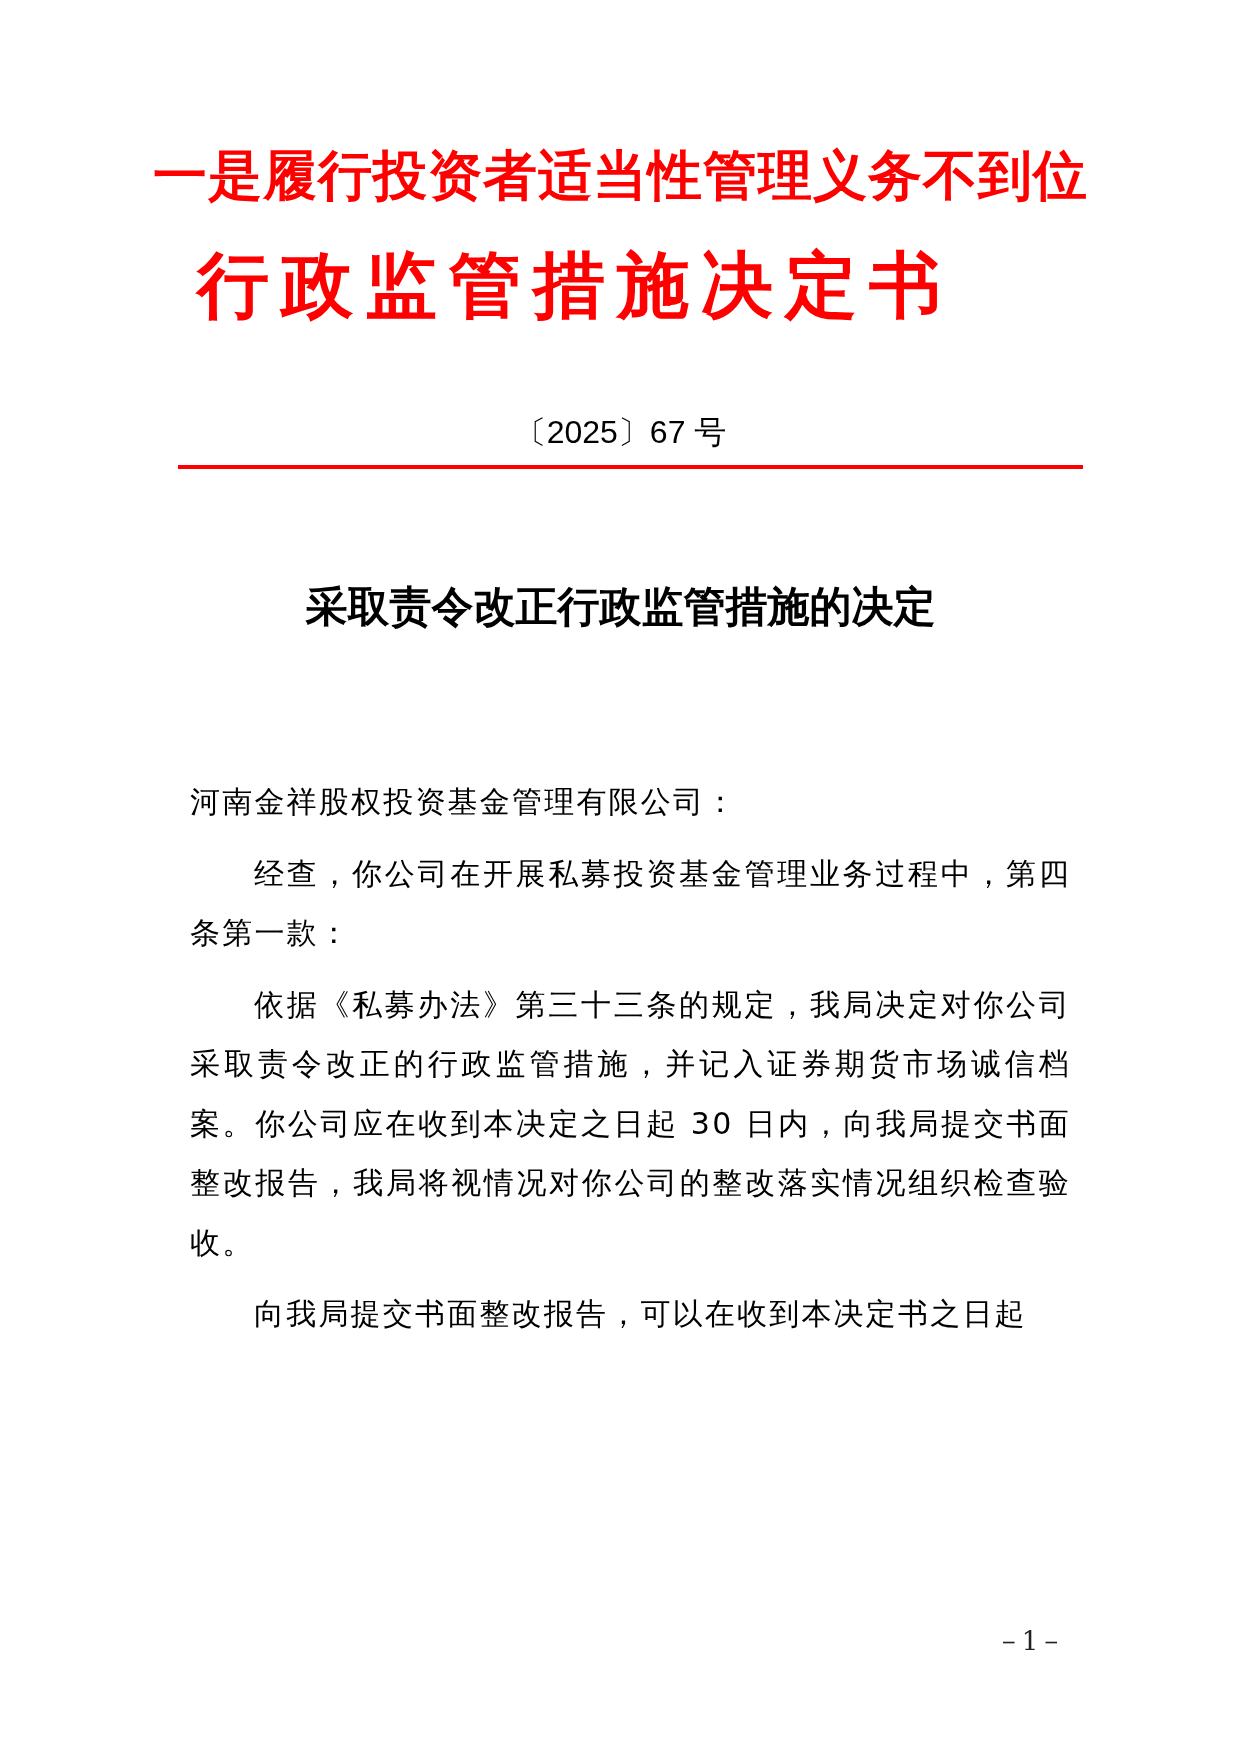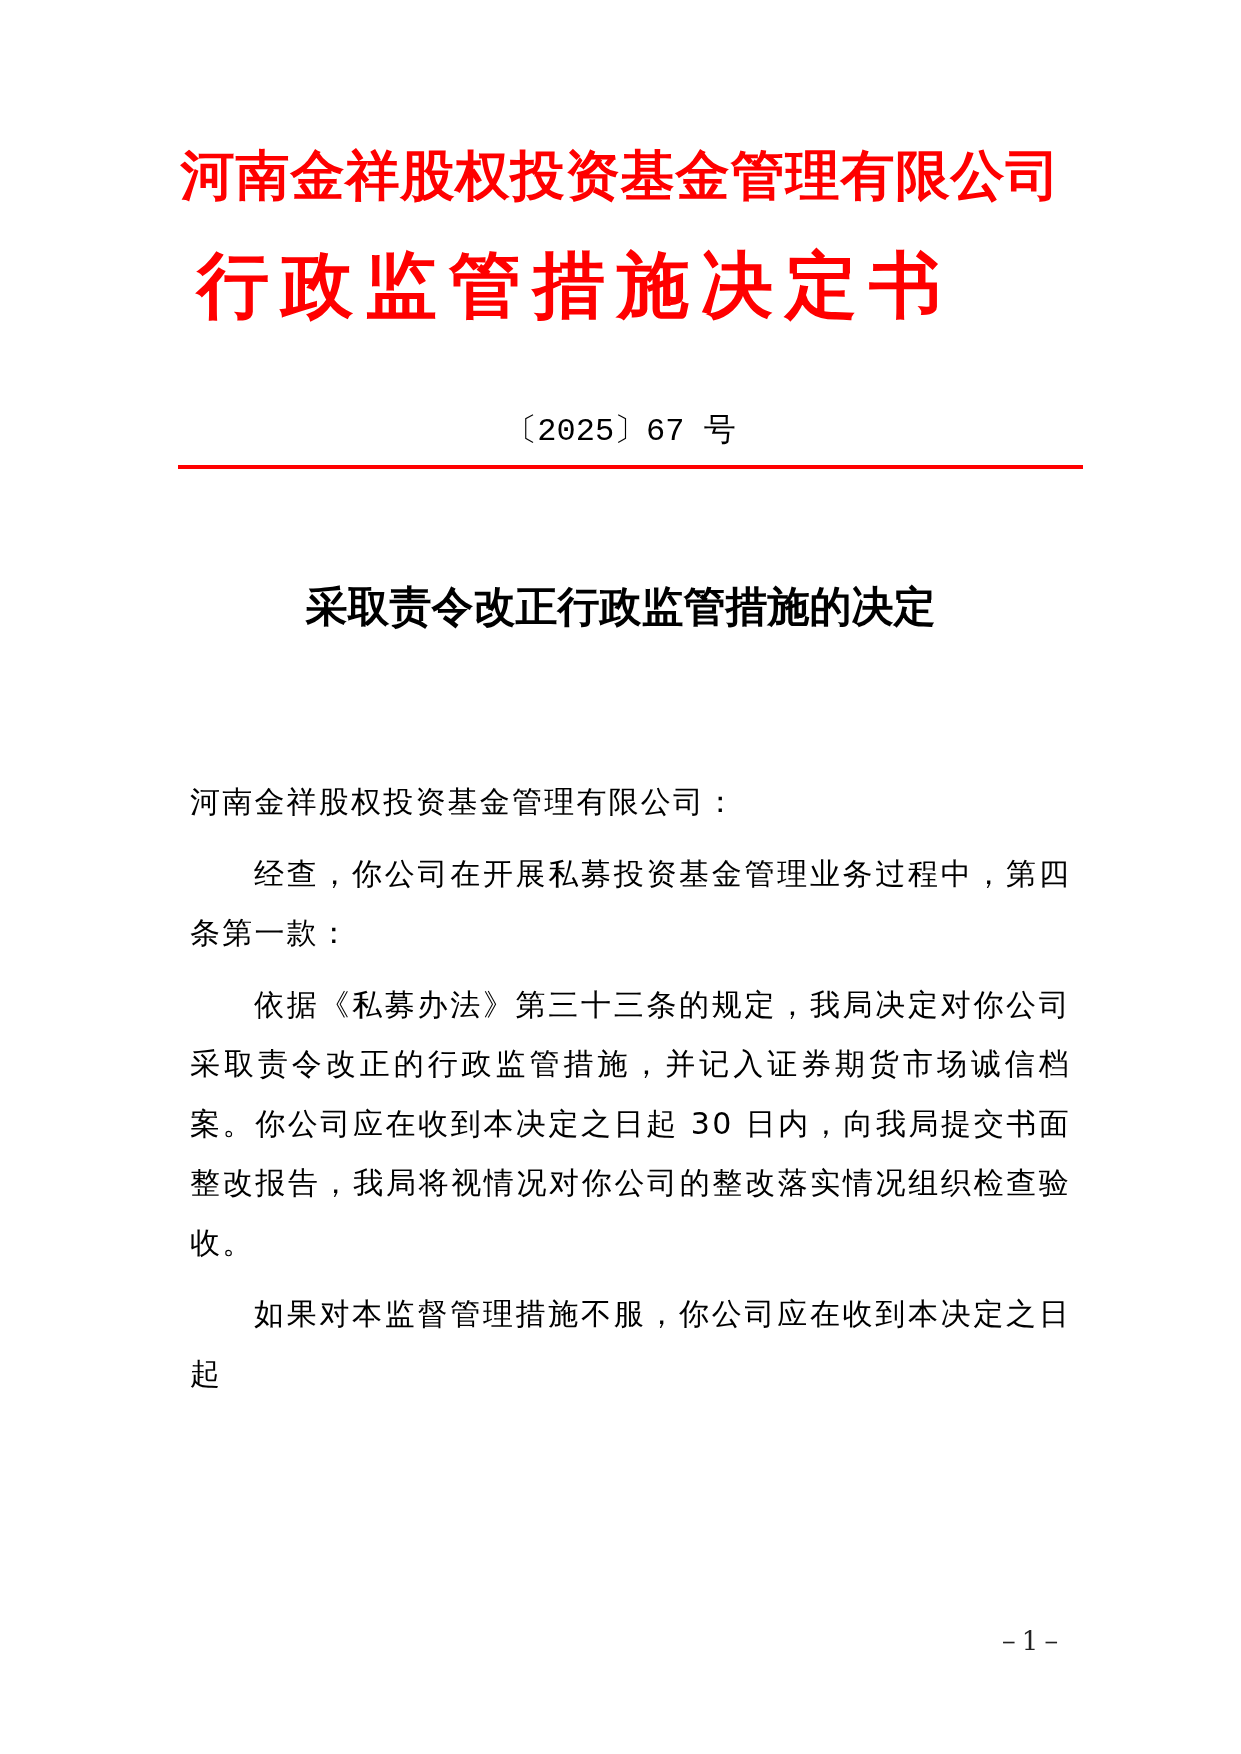--- a/index.html
+++ b/index.html
@@ -40,21 +40,21 @@
       line-height: 90px;
       letter-spacing: 12px;
       margin: 0;
     }
     .doc-number {
       position: absolute;
       left: 0;
       top: 410px;
       width: 1241px;
       text-align: center;
-      font-family: Liberation Mono, monospace;
+      font-family: Liberation Sans, sans-serif;
       font-size: 32px;
       line-height: 44px;
       margin: 0;
     }
     .red-rule {
       position: absolute;
       left: 178px;
       top: 465px;
       width: 905px;
       height: 4px;
@@ -100,29 +100,29 @@
       text-align: center;
       font-family: "DejaVu Serif", serif;
       font-size: 26px;
       line-height: 34px;
       color: #222;
     }
   </style>
 </head>
 <body>
 
-<h1 class="agency">河南金祥股权投资基金管理有限公司</h1>
+<h1 class="agency">一是履行投资者适当性管理义务不到位</h1>
 <h2 class="doc-type">行政监管措施决定书</h2>
 <div class="doc-number">〔2025〕67 号</div>
 <div class="red-rule"></div>
 
 <h3 class="title">
   <span>采取责令改正行政监管措施的决定</span>
 </h3>
 
 <div class="body">
   <p>河南金祥股权投资基金管理有限公司：</p>
   <p class="indent">经查，你公司在开展私募投资基金管理业务过程中，第四条第一款：</p>
   <p class="indent">依据《私募办法》第三十三条的规定，我局决定对你公司采取责令改正的行政监管措施，并记入证券期货市场诚信档案。你公司应在收到本决定之日起 30 日内，向我局提交书面整改报告，我局将视情况对你公司的整改落实情况组织检查验收。</p>
-  <p class="indent">如果对本监督管理措施不服，你公司应在收到本决定之日起</p>
+  <p class="indent">向我局提交书面整改报告，可以在收到本决定书之日起</p>
 </div>
 
 <div class="page-number">－1－</div>
 
 </body></html>

